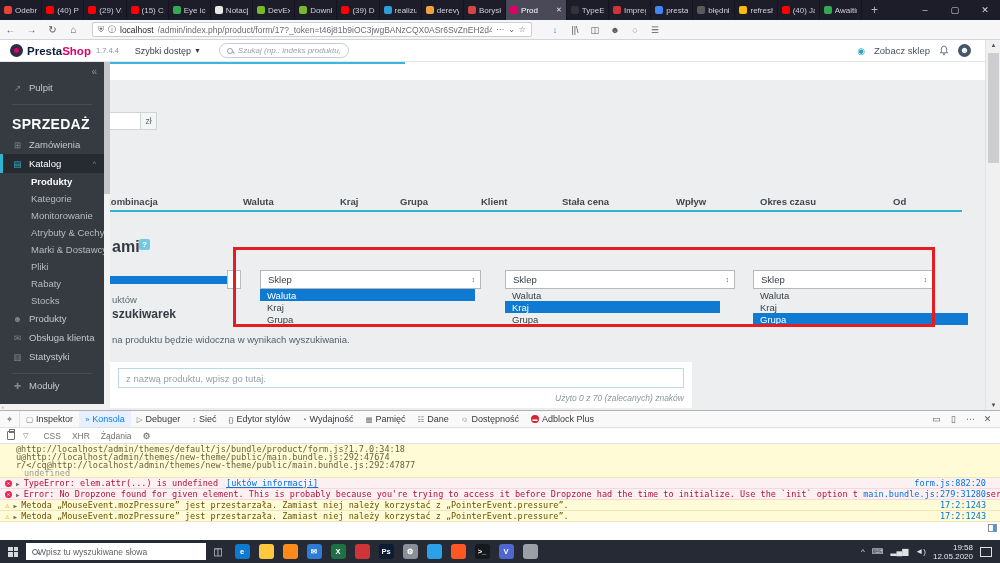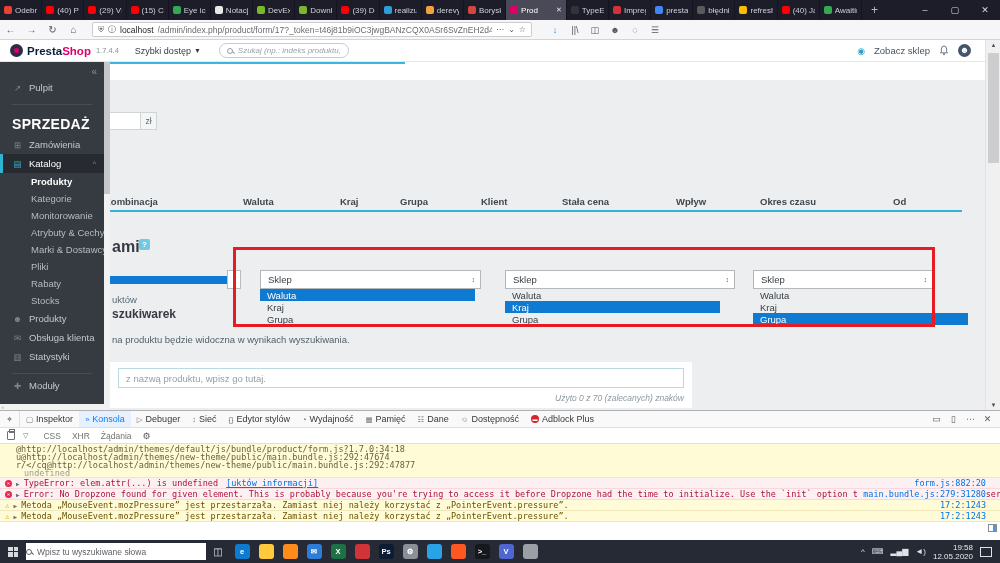--- a/index.html
+++ b/index.html
@@ -150,21 +150,21 @@
   .con-arr{position:absolute;right:3px;top:70px;font-size:6px;color:#737373}
   .split-ic{position:absolute;right:3px;top:80px;width:9px;height:8px;border:1px solid #8a8a8e}
   .split-ic::after{content:"";position:absolute;right:0;top:0;width:3px;height:7px;background:#3f9cf5}
 
   
   .taskbar{position:absolute;top:540px;left:0;width:1000px;height:23px;background:#262a35;display:flex;
     align-items:center;color:#e8eaed}
   .start{width:26px;display:flex;justify-content:center}
   .winlogo{width:10px;height:10px;display:grid;grid-template-columns:1fr 1fr;gap:1px}
   .winlogo i{background:#d6dadf}
-  .tb-search{width:180px;height:17px;background:#fff;display:flex;align-items:center;gap:5px;}
+  .tb-search{width:180px;height:17px;background:#fff;display:flex;align-items:center;padding-left:6px}
   .tb-search .mag{border-color:#5f6368}
   .tb-search .mag::after{background:#5f6368}
   .tb-search input{border:0;outline:0;font-size:8.5px;color:#5f6368;width:150px;font-family:"Liberation Sans",sans-serif}
   .tb-search input::placeholder{color:#5f6368;opacity:1}
   .taskview{width:24px;text-align:center;font-size:10px;color:#dfe3e8}
   #tb-apps{display:flex}
   .app{width:24px;height:23px;display:flex;align-items:center;justify-content:center}
   .app-ic{width:15px;height:15px;border-radius:3px;display:flex;align-items:center;justify-content:center;
     font-size:7.5px;color:#fff;font-weight:bold}
   .tray{margin-left:auto;display:flex;align-items:center;gap:7px;padding-right:8px}

